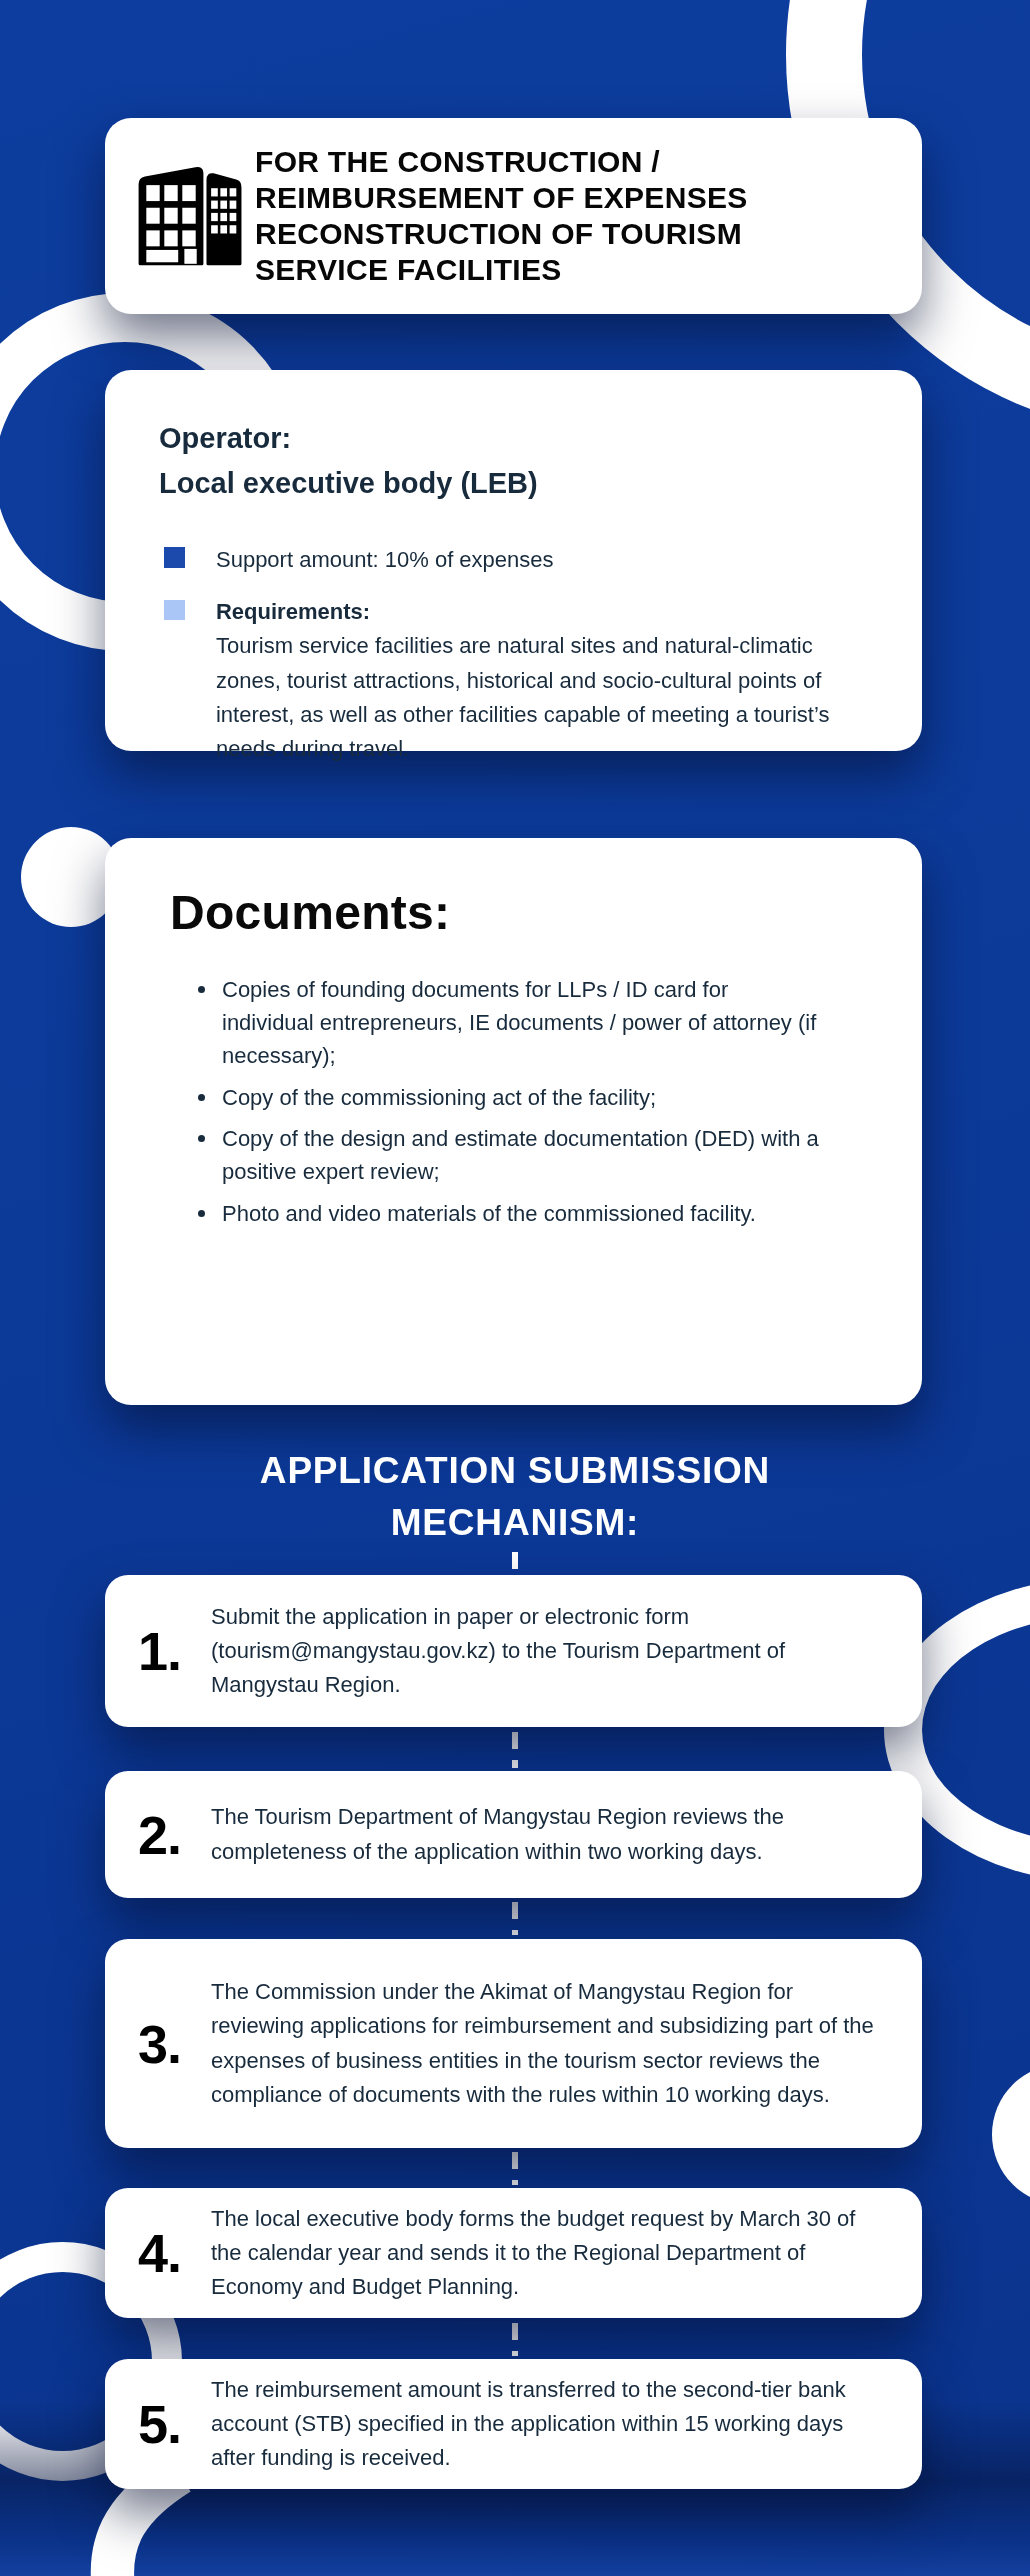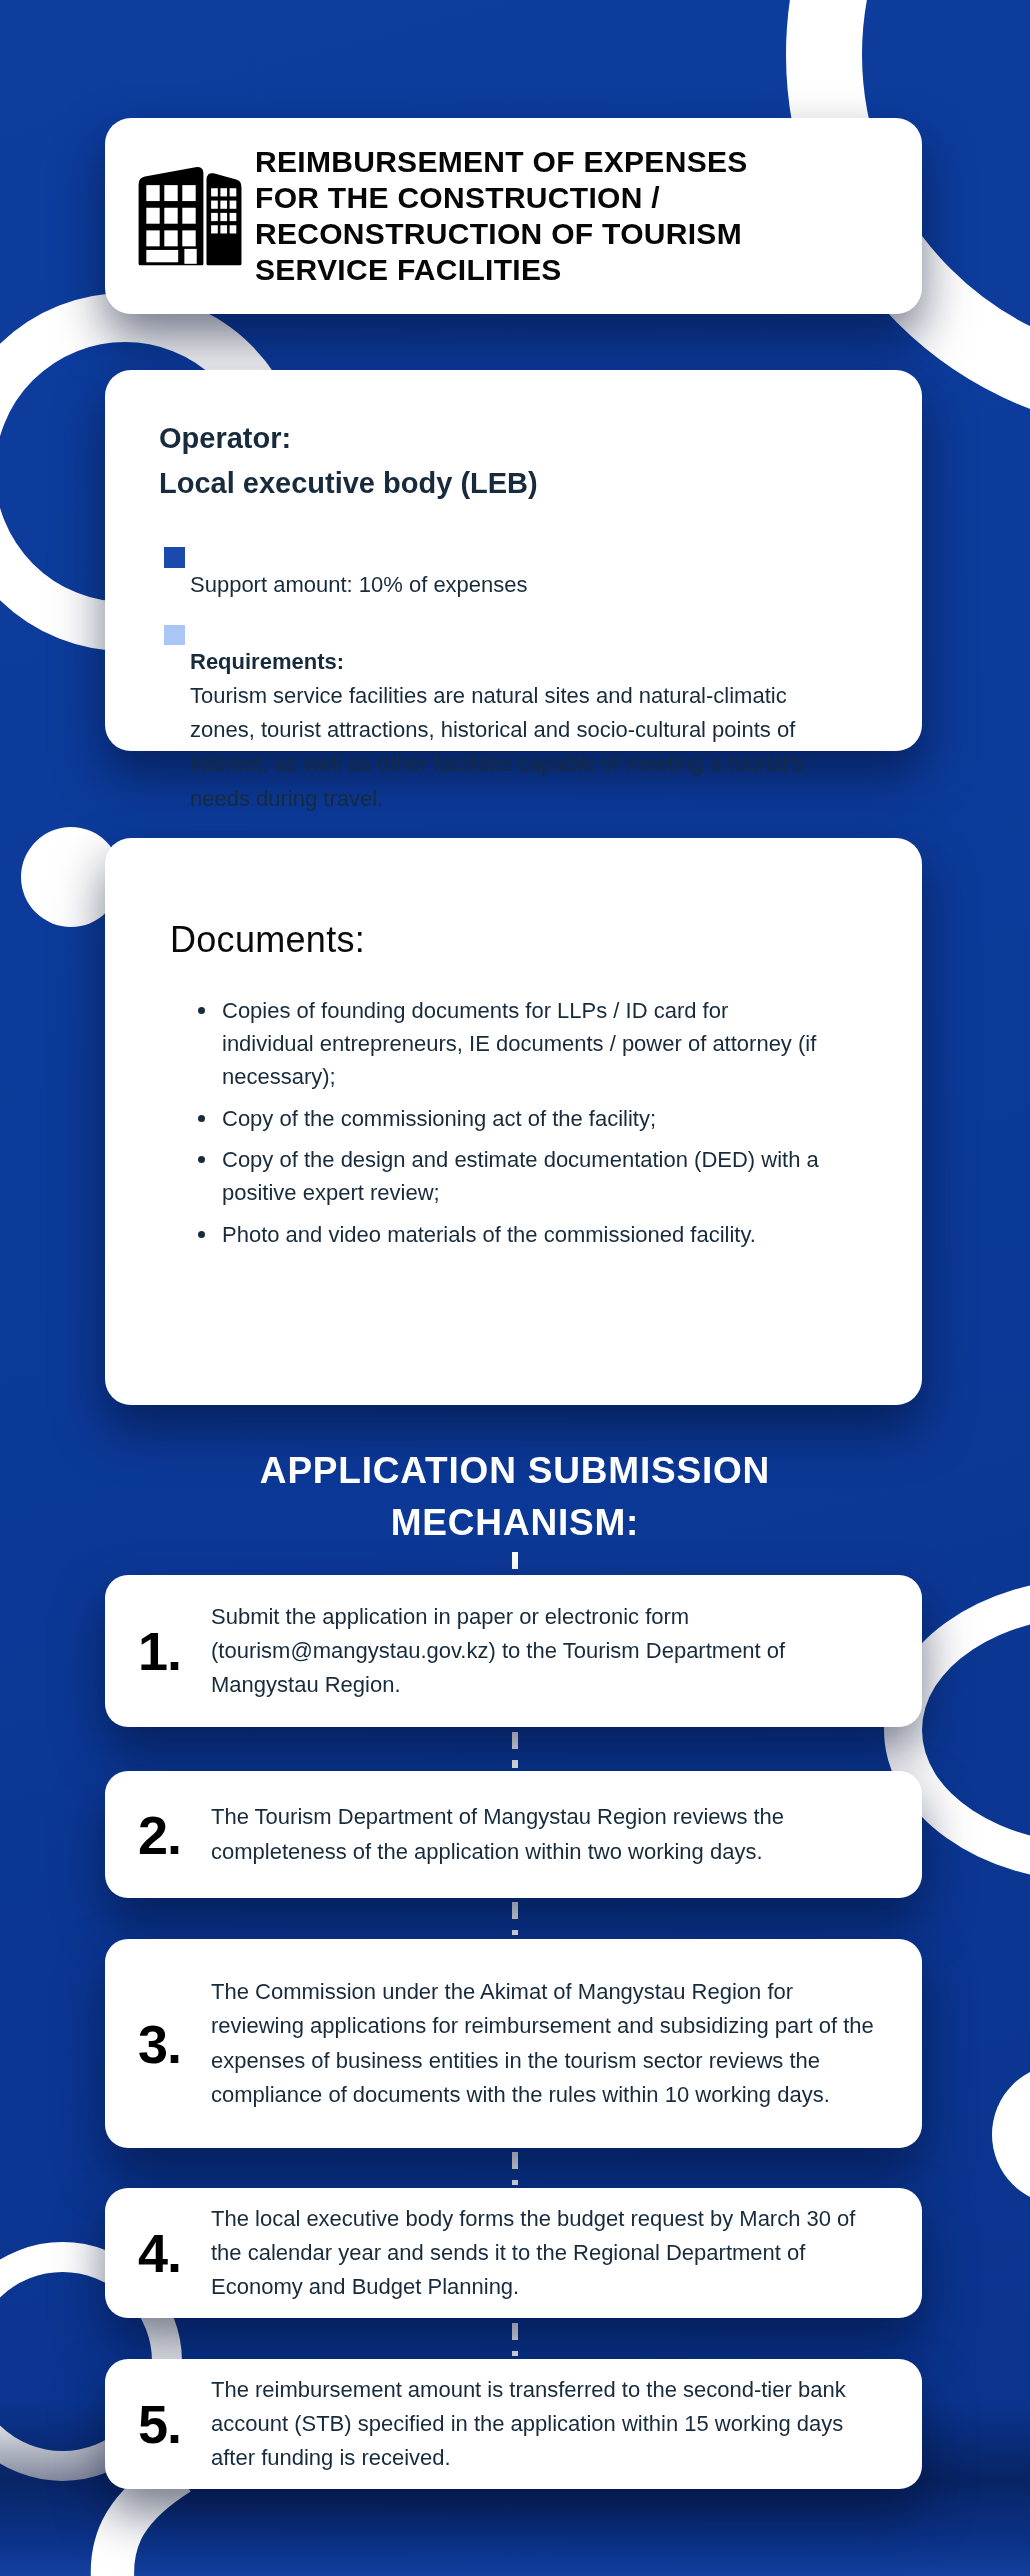--- a/index.html
+++ b/index.html
@@ -26,28 +26,28 @@
     position:absolute;left:105px;width:817px;background:#ffffff;border-radius:26px;
     box-shadow:0 24.4px 49px rgba(3,12,45,.55);z-index:2;box-sizing:border-box;
   }
   .header-card{top:118px;height:196px;display:flex;align-items:center;padding:0 33px 0 30px;}
   .buildings{width:108px;height:103px;flex:0 0 auto;margin-right:12px;}
   .page-title{color:#070707;font-weight:900;font-size:30px;line-height:1.2;letter-spacing:0.3px;}
   .page-title span{display:block;}
   .operator-card{top:370px;height:381px;padding:46px 45px 0 54px;}
   .op-heading{color:#182b3d;font-weight:800;font-size:29px;line-height:1.55;}
   .op-rows{margin-top:37px;}
-  .op-row{display:flex;align-items:flex-start;margin-bottom:18.4px;flex-direction:column;}
+  .op-row{display:flex;align-items:flex-start;margin-bottom:18.4px;}
   .sq{width:20.6px;height:20.6px;flex:0 0 auto;margin:4.3px 0 0 5.4px;}
   .sq-dark{background:#1b49ac;}
   .sq-light{background:#a9c6f7;}
   .op-row-body{margin-left:31px;color:#182b3d;font-size:22px;line-height:1.55;width:659px;}
   .bold{font-weight:700;}
   .documents-card{top:838px;height:567px;padding:47px 49px 0 65px;}
-  .documents-title{color:#0a0a0a;font-weight:400;font-size:36px;letter-spacing:0.3px;margin-top:34px;}
+  .documents-title{color:#0a0a0a;font-weight:700;font-size:48px;letter-spacing:0.3px;}
   .doc-list{margin:33px 0 0 0;padding:0;list-style:none;width:656px;}
   .doc-list li{position:relative;padding-left:52px;color:#182b3d;font-size:22px;line-height:1.5;margin-bottom:8.7px;}
   .doc-list li::before{content:"";position:absolute;left:28px;top:13px;width:7px;height:7px;border-radius:50%;background:#182b3d;}
   .doc-link{text-decoration:underline;text-underline-offset:3.8px;text-decoration-thickness:1.6px;}
   
   .mech-heading{
     position:absolute;left:0;top:1445px;width:1030px;text-align:center;z-index:2;
     color:#ffffff;font-weight:900;font-size:37px;line-height:1.4;letter-spacing:0.8px;
   }
   .mech-heading span{display:block;}
@@ -111,22 +111,22 @@
           <rect x="184" y="64" width="13" height="16"></rect>
         <rect x="148" y="88" width="13" height="16"></rect>
           <rect x="166" y="88" width="13" height="16"></rect>
           <rect x="184" y="88" width="13" height="16"></rect>
         <rect x="148" y="112" width="13" height="16"></rect>
           <rect x="166" y="112" width="13" height="16"></rect>
           <rect x="184" y="112" width="13" height="16"></rect>
       </g>
     </svg>
     <div class="page-title">
+      <span>FOR THE CONSTRUCTION /</span>
       <span>REIMBURSEMENT OF EXPENSES</span>
-      <span>FOR THE CONSTRUCTION /</span>
       <span>RECONSTRUCTION OF TOURISM</span>
       <span>SERVICE FACILITIES</span>
     </div>
   </div>
 
   <div class="card operator-card">
     <div class="op-heading">
       <div>Operator:</div>
       <div>Local executive body (LEB)</div>
     </div>

